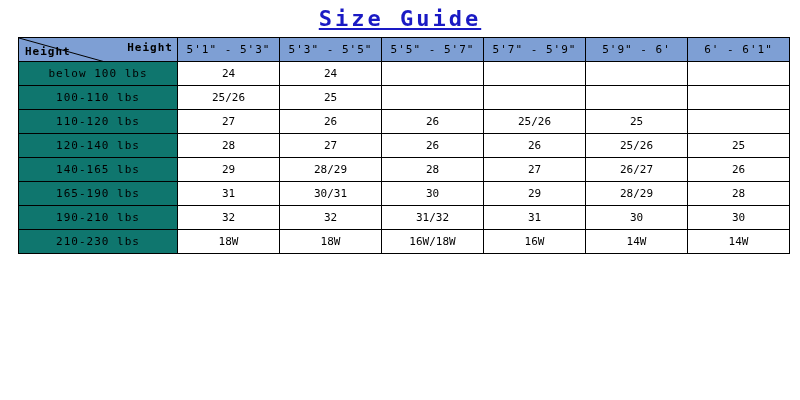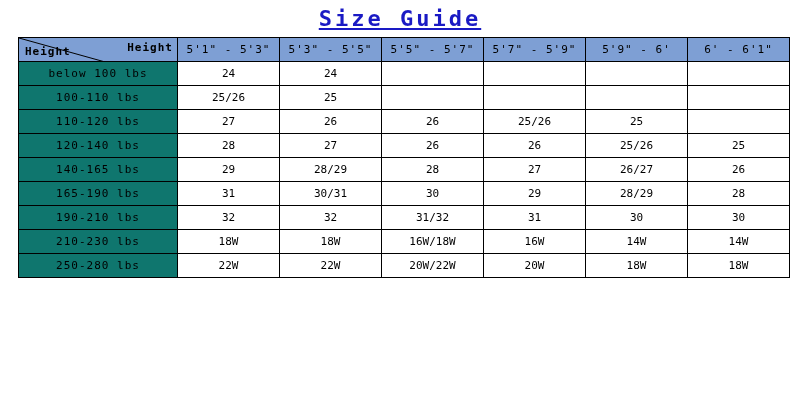--- a/index.html
+++ b/index.html
@@ -194,26 +194,17 @@
         </tr>
         <tr>
           <td class="row-head">210-230 lbs</td>
           <td class="cell">18W</td>
           <td class="cell">18W</td>
           <td class="cell">16W/18W</td>
           <td class="cell">16W</td>
           <td class="cell">14W</td>
           <td class="cell">14W</td>
         </tr>
-        <tr>
-          <td class="row-head">250-280 lbs</td>
-          <td class="cell">22W</td>
-          <td class="cell">22W</td>
-          <td class="cell">20W/22W</td>
-          <td class="cell">20W</td>
-          <td class="cell">18W</td>
-          <td class="cell">18W</td>
-        </tr>
       </tbody>
     </table>
   </div>
 
 </div>
 
 </body></html>

